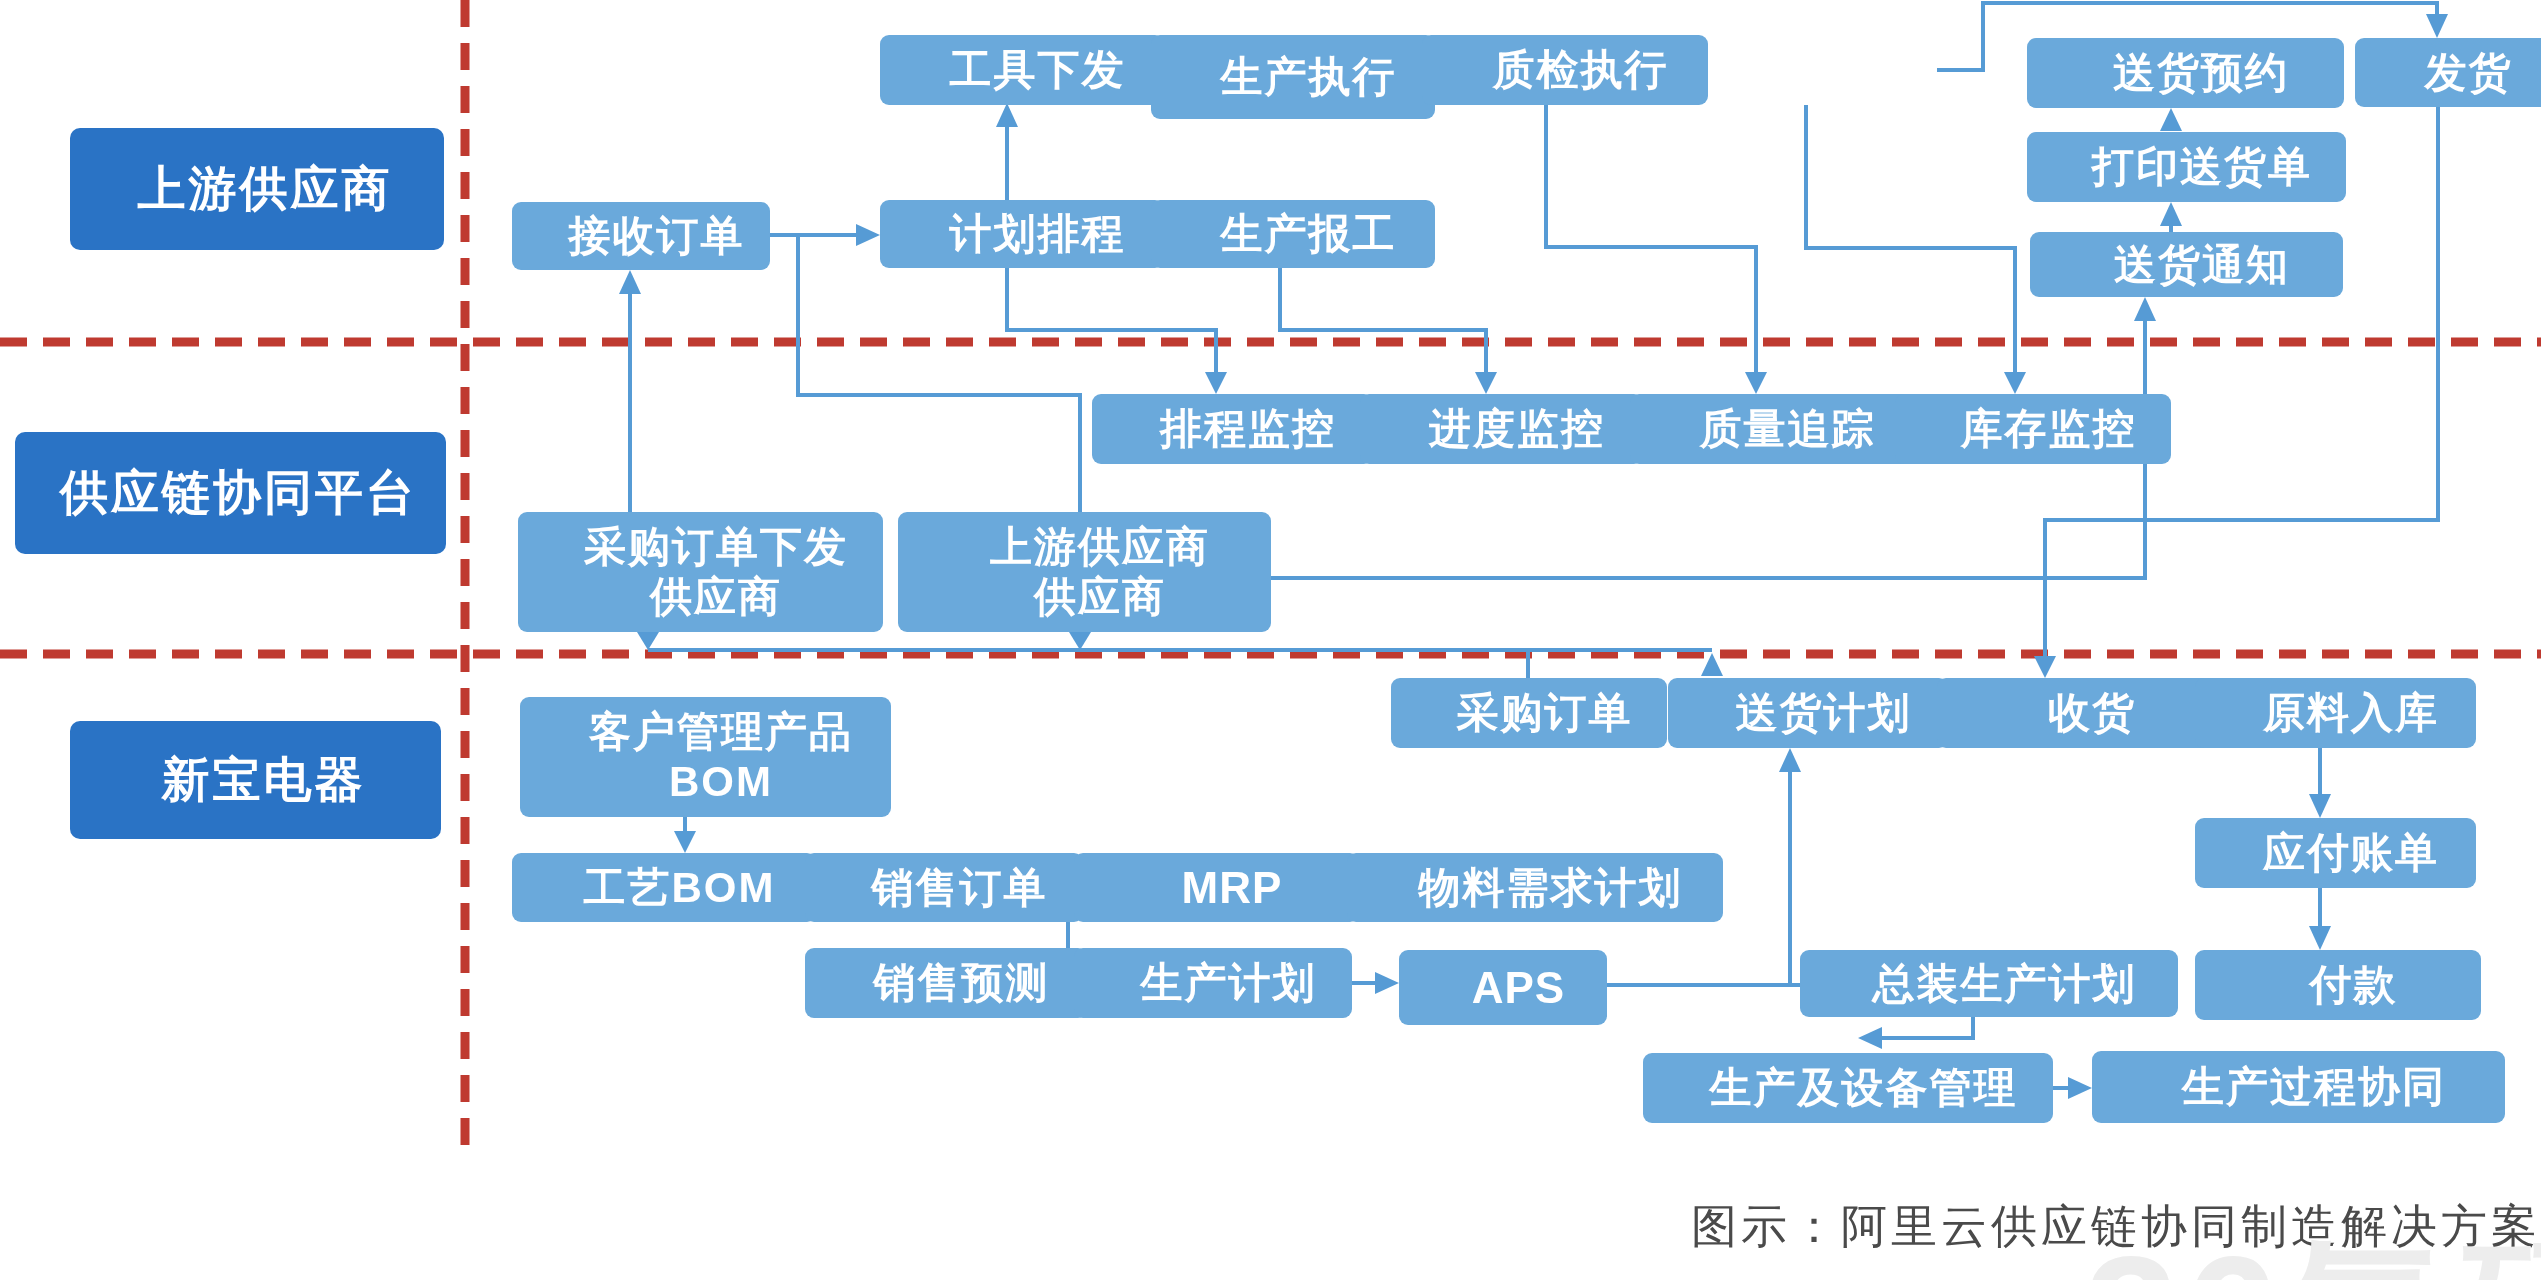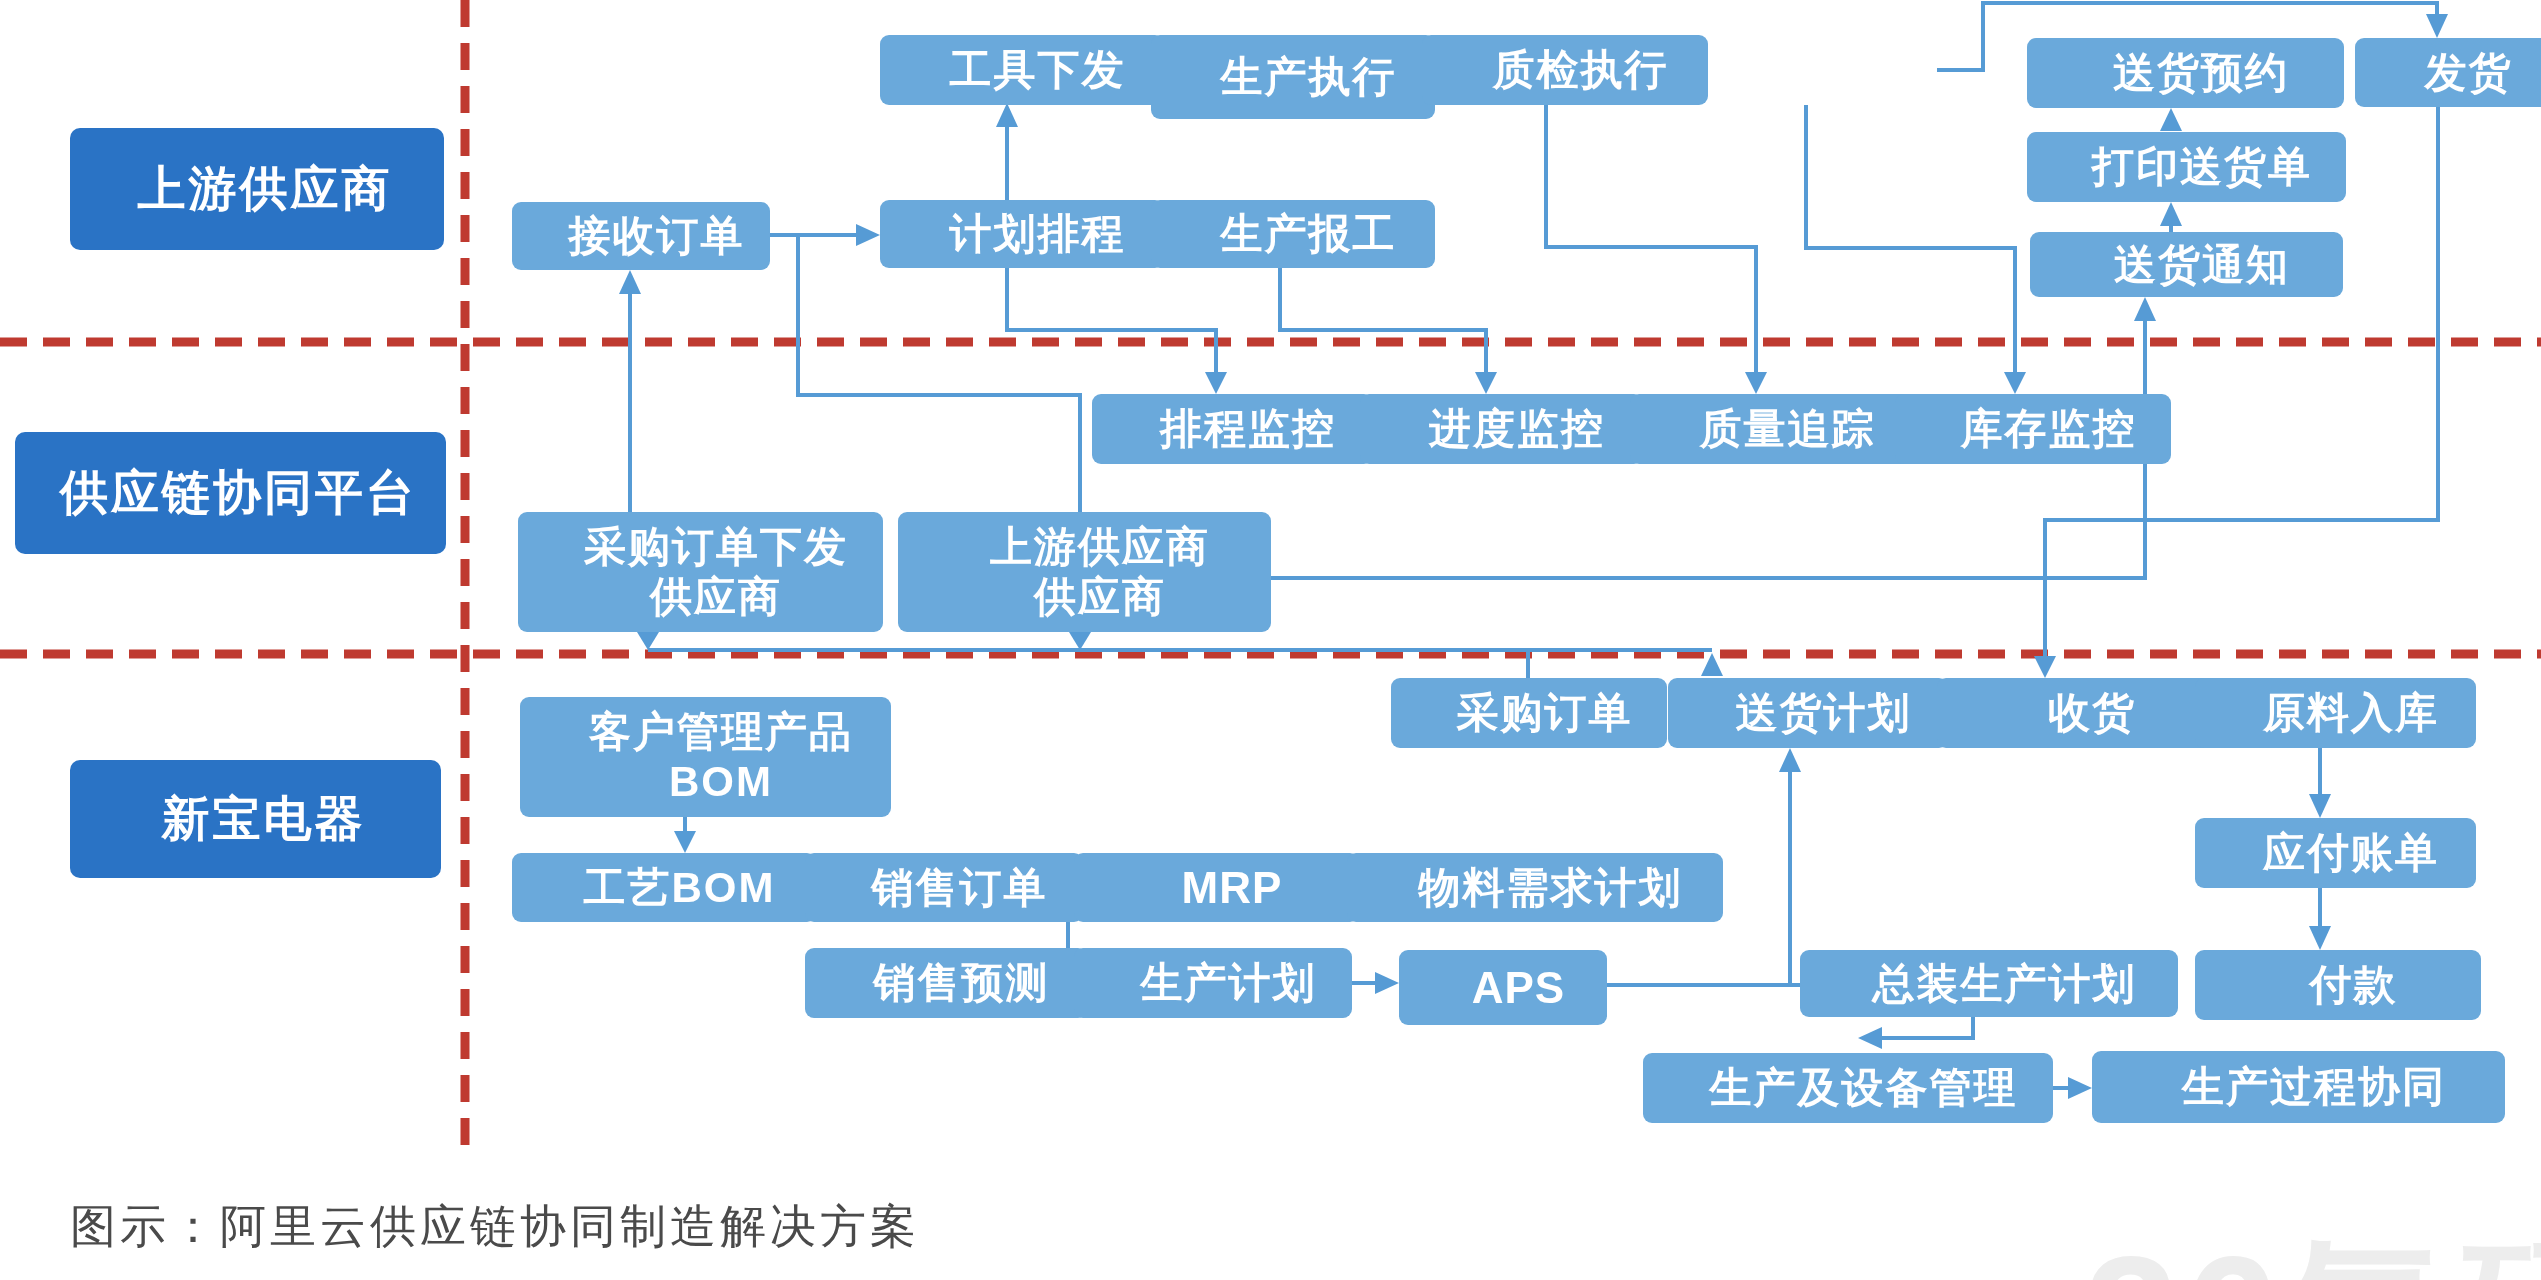--- a/index.html
+++ b/index.html
@@ -15,21 +15,21 @@
     letter-spacing:2px;
     padding-left:31px;
   }
   .node.latin{font-size:44px;letter-spacing:1px;}
   .lane-label{
     position:absolute;background:#2a73c5;color:#ffffff;font-weight:bold;
     display:flex;align-items:center;justify-content:center;text-align:center;
     border-radius:10px;font-size:48px;letter-spacing:3px;padding-left:16px;
   }
   #caption{
-    position:absolute;left:70px;right:0;top:1196px;text-align:left;
+    position:absolute;left:70px;right:0;top:1196px;text-align:right;
     color:#4a4a4a;font-size:46px;font-weight:500;letter-spacing:4px;
   }
   #watermark{
     position:absolute;left:2085px;top:1205px;color:#ededed;font-size:168px;
     font-weight:bold;white-space:nowrap;letter-spacing:6px;
   }
 </style>
 </head>
 <body>
 
@@ -141,21 +141,21 @@
       <polygon points="1674,48 1698,70 1674,92"></polygon>
       <polygon points="2318,50 2342,72 2318,94"></polygon>
       <polygon points="1674,48 1698,70 1674,92" transform="translate(-886,818)"></polygon>
       <polygon points="1053,866 1077,888 1053,910"></polygon>
       <polygon points="1328,866 1352,888 1328,910"></polygon>
     </g>
   </svg>
 
   <div class="lane-label" style="left:70px;top:128px;width:358px;height:122px">上游供应商</div>
   <div class="lane-label" style="left:15px;top:432px;width:415px;height:122px">供应链协同平台</div>
-  <div class="lane-label" style="left:70px;top:760px;width:355px;height:118px">新宝电器</div>
+  <div class="lane-label" style="left:70px;top:721px;width:355px;height:118px">新宝电器</div>
 
   <div class="node" style="left:512px;top:202px;width:227px;height:68px">接收订单</div>
   <div class="node" style="left:880px;top:35px;width:253px;height:70px">工具下发</div>
   <div class="node" style="left:1151px;top:35px;width:253px;height:84px">生产执行</div>
   <div class="node" style="left:1422px;top:35px;width:255px;height:70px">质检执行</div>
   <div class="node" style="left:2027px;top:38px;width:286px;height:70px">送货预约</div>
   <div class="node" style="left:2355px;top:38px;width:165px;height:69px">发货</div>
   <div class="node" style="left:2027px;top:132px;width:288px;height:70px">打印送货单</div>
   <div class="node" style="left:2030px;top:232px;width:282px;height:65px">送货通知</div>
   <div class="node" style="left:880px;top:200px;width:253px;height:68px">计划排程</div>

